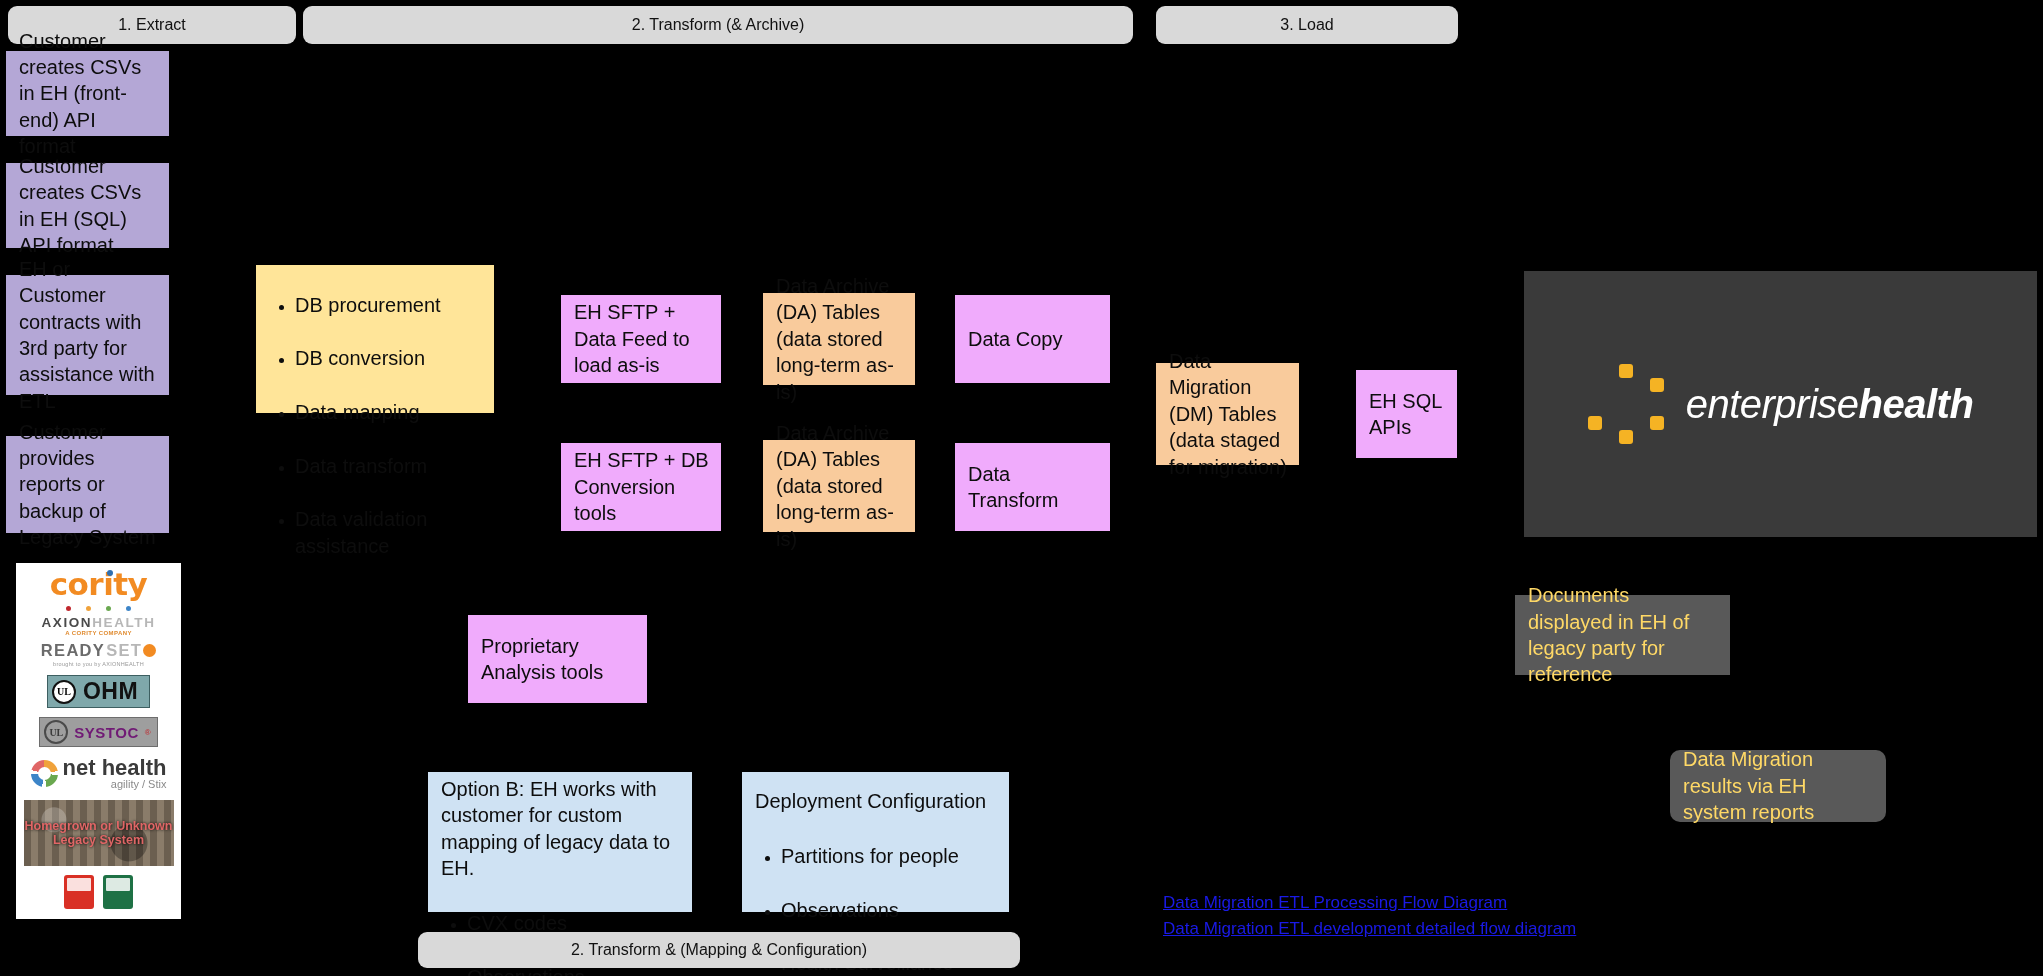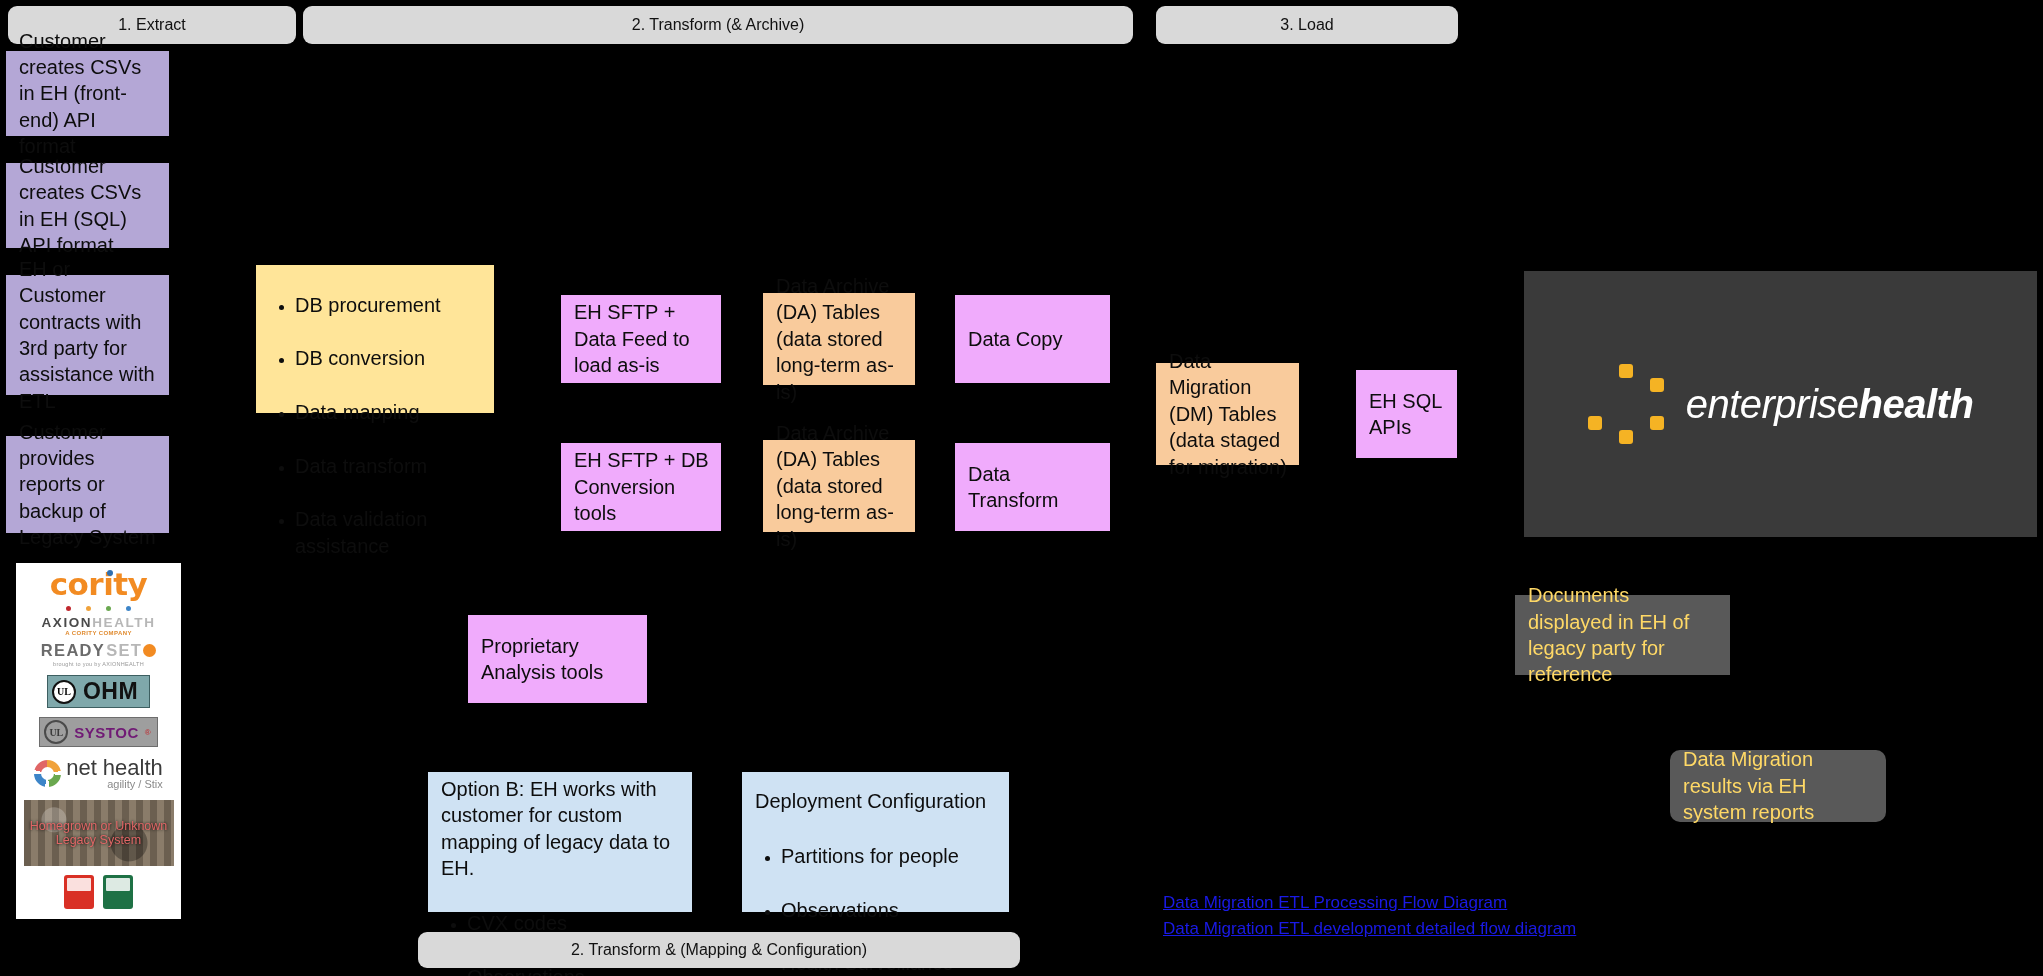--- a/index.html
+++ b/index.html
@@ -126,38 +126,38 @@
     width: 27px; height: 27px; border-radius: 50%;
     background:
       conic-gradient(#f0a23b 0 22%, #fff 22% 27%, #6aa84f 27% 48%, #fff 48% 53%,
                      #3d85c8 53% 74%, #fff 74% 79%, #e06666 79% 100%);
     position: relative;
   }
   .nh-ring::after {
     content:""; position:absolute; inset:7px; border-radius:50%; background:#fff;
   }
   .nh-txt { line-height: 1.0; }
-  .nh-txt b { font-size: 22px; color: #3b3b3b; font-weight: 400; margin-top: 8px; }
+  .nh-txt b { font-size: 22px; color: #3b3b3b; font-weight: 700; margin-top: 8px; }
   .nh-txt small { display:block; font-size: 11px; color:#8a8a8a; text-align:right; }
   .legacy {
     margin-top: 10px; width: 150px; height: 66px;
     background:
       repeating-linear-gradient(90deg,#6b5f50 0 7px,#8a7c6a 7px 14px),
       linear-gradient(#8a7c6a,#5d5244);
     position: relative; overflow:hidden;
   }
   .legacy::before {
     content:""; position:absolute; inset:0;
     background:
       radial-gradient(circle at 20% 30%, rgba(255,255,255,.22) 0 12px, transparent 13px),
       radial-gradient(circle at 70% 65%, rgba(0,0,0,.3) 0 18px, transparent 19px);
   }
   .legacy span {
     position:absolute; left:0; right:0; top:50%; transform:translateY(-50%);
-    text-align:center; font-size:12.5px; font-weight:400; color:#e06666;
+    text-align:center; font-size:12.5px; font-weight:700; color:#e06666;
     text-shadow:0 0 3px #000; line-height:1.15;
   }
   .filerow { margin-top: 9px; display: flex; gap: 9px; }
   .fileicon {
     width: 30px; height: 34px; border-radius: 3px;
     display:flex; align-items:flex-end; justify-content:center;
     font-size: 13px; font-weight:700; color:#fff; padding-bottom:3px;
     position: relative;
   }
   .fileicon.pdf { background:#d93025; }

